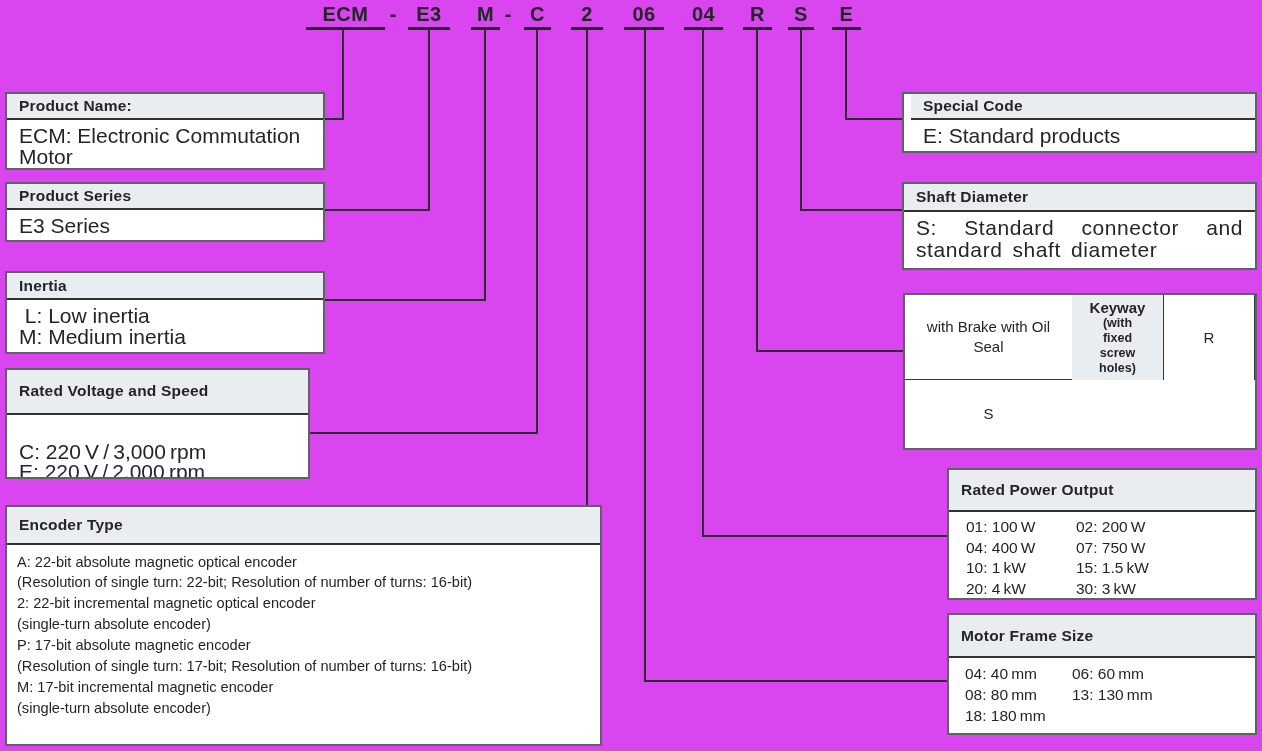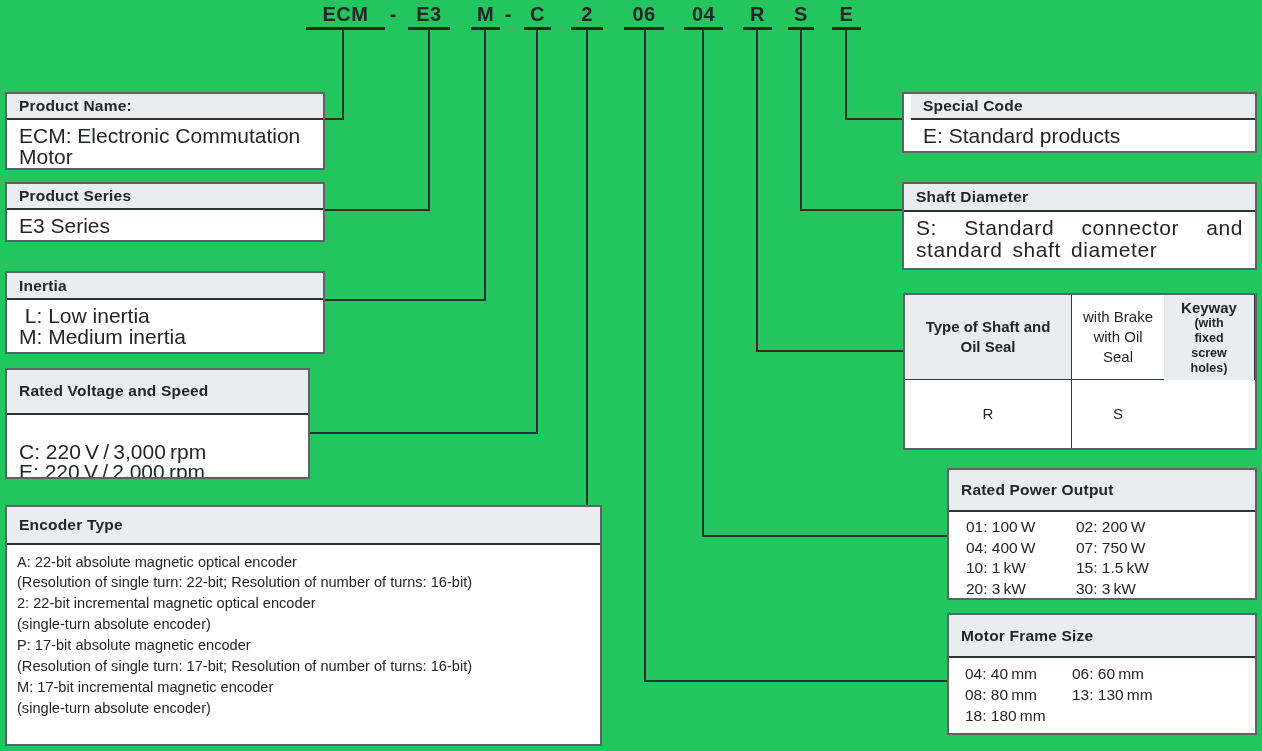--- a/index.html
+++ b/index.html
@@ -1,18 +1,18 @@
 <!DOCTYPE html>
 <html><head>
 <meta charset="utf-8">
 <style>
   * { margin:0; padding:0; box-sizing:border-box; }
   html,body { background:#ffffff; }
   body { font-family:"Liberation Sans","DejaVu Sans",sans-serif; color:#232527; }
-  #canvas { position:relative; width:1262px; height:751px; background:#22c55e; overflow:hidden; }
+  #canvas { position:relative; width:1262px; height:751px; background:#d946ef; overflow:hidden; }
 
   
   .seg { position:absolute; top:2px; height:28px; border-bottom:3px solid #232527;
          display:flex; justify-content:center; align-items:flex-start;
          font-size:20px; font-weight:700; letter-spacing:0.5px; line-height:24px; }
   .dash { position:absolute; top:2px; height:26px; display:flex; justify-content:center;
           align-items:flex-start; font-size:20px; font-weight:700; line-height:24px; }
 
   
   .ln { position:absolute; background:#2b2d2f; }
@@ -143,40 +143,39 @@
   </div>
 
   <div class="box" style="left:902px;top:182px;width:355px;height:88px;">
     <div class="box-header" style="height:27.5px;">Shaft Diameter</div>
     <div class="box-body">
       <div class="bline justify-body">S: Standard connector and standard shaft diameter</div>
     </div>
   </div>
 
   <div class="shaft-table" style="left:903px;top:293px;width:354px;height:157px;">
-    <div class="tcell tc-gray t-corner">Type of Shaft and Oil Seal</div>
     <div class="tcell t-col cr">with Brake with Oil Seal</div>
     <div class="tcell tc-gray cb">
       <div class="kw-main">Keyway</div>
       <div class="kw-sub">(with fixed screw holes)</div>
     </div>
     <div class="tcell t-val cb">R</div>
     <div class="tcell t-val cr cb">S</div>
   </div>
 
   <div class="box" style="left:947px;top:468px;width:310px;height:132px;">
     <div class="box-header" style="height:42px;">Rated Power Output</div>
     <div class="opt-grid power-grid">
       <div class="gitem">01: 100 W</div>
       <div class="gitem">02: 200 W</div>
       <div class="gitem">04: 400 W</div>
       <div class="gitem">07: 750 W</div>
       <div class="gitem">10: 1 kW</div>
       <div class="gitem">15: 1.5 kW</div>
-      <div class="gitem">20: 3 kW</div>
+      <div class="gitem">20: 4 kW</div>
       <div class="gitem">30: 3 kW</div>
     </div>
   </div>
 
   <div class="box" style="left:947px;top:613px;width:310px;height:122px;">
     <div class="box-header" style="height:43px;">Motor Frame Size</div>
     <div class="opt-grid frame-grid" style="padding-left:16px;">
       <div class="gitem">04: 40 mm</div>
       <div class="gitem">06: 60 mm</div>
       <div class="gitem">08: 80 mm</div>

